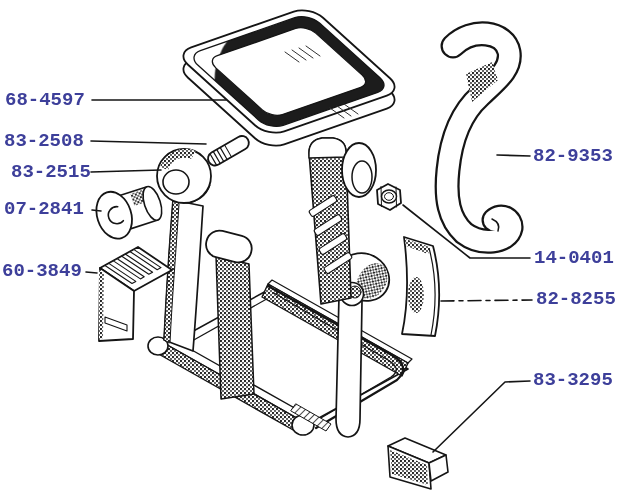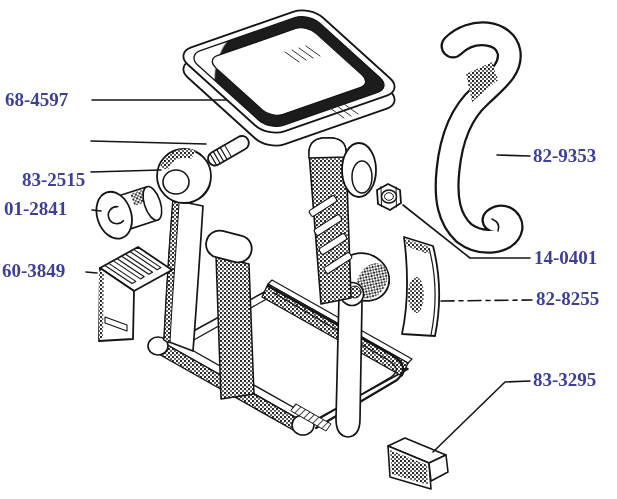--- a/index.html
+++ b/index.html
@@ -1,21 +1,21 @@
 <!DOCTYPE html>
 <html><head>
 <meta charset="utf-8">
 <style>
   html,body{margin:0;padding:0;background:#ffffff;}
   .stage{
     position:relative;
     width:617px;height:499px;
     background:#ffffff;
     overflow:hidden;
-    font-family:Liberation Serif, serif;
+    font-family:Liberation Mono, monospace;
   }
   .stage svg{position:absolute;left:0;top:0;}
   .part-label{
     position:absolute;
     font-size:19px;
     line-height:22px;
     font-weight:bold;
     color:#3d3f9a;
     letter-spacing:0px;
     white-space:nowrap;
@@ -172,21 +172,22 @@
         <line x1="86" y1="272" x2="97" y2="273"></line>
         <line x1="530" y1="156" x2="497" y2="155"></line>
         <polyline points="403,205 470,258 530,258"></polyline>
         <line x1="441" y1="301" x2="532" y2="300" stroke-dasharray="13 5 4 5"></line>
         <polyline points="433,452 505,382 530,381"></polyline>
       </g>
     </g>
   </svg>
 
   <div class="part-label" style="left:5px;top:89px;">68-4597</div>
-  <div class="part-label" style="left:22px;top:161px;margin-top:8px;">83-2515</div>
-  <div class="part-label" style="left:4px;top:198px;">01-2841</div>
+  <div class="part-label" style="left:4px;top:130px;">83-2508</div>
+  <div class="part-label" style="left:11px;top:161px;">83-2515</div>
+  <div class="part-label" style="left:4px;top:198px;">07-2841</div>
   <div class="part-label" style="left:2px;top:260px;">60-3849</div>
   <div class="part-label" style="left:533px;top:145px;">82-9353</div>
   <div class="part-label" style="left:534px;top:247px;">14-0401</div>
   <div class="part-label" style="left:536px;top:288px;">82-8255</div>
   <div class="part-label" style="left:533px;top:369px;">83-3295</div>
 
 </div>
 
 </body></html>

